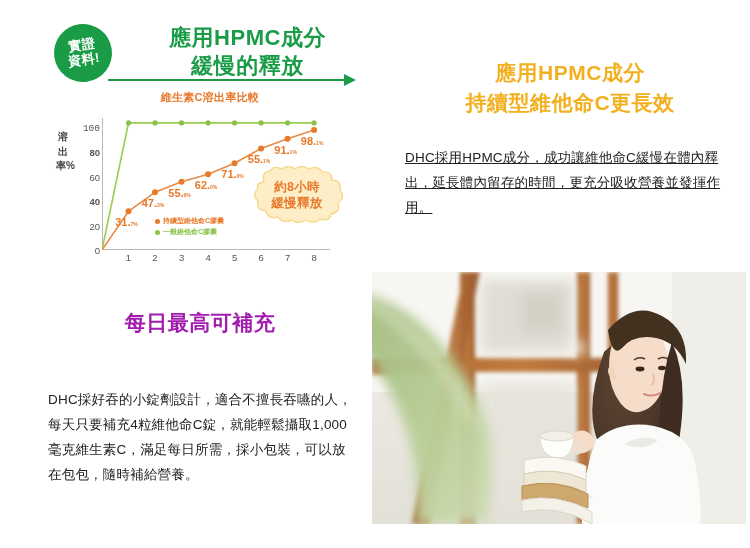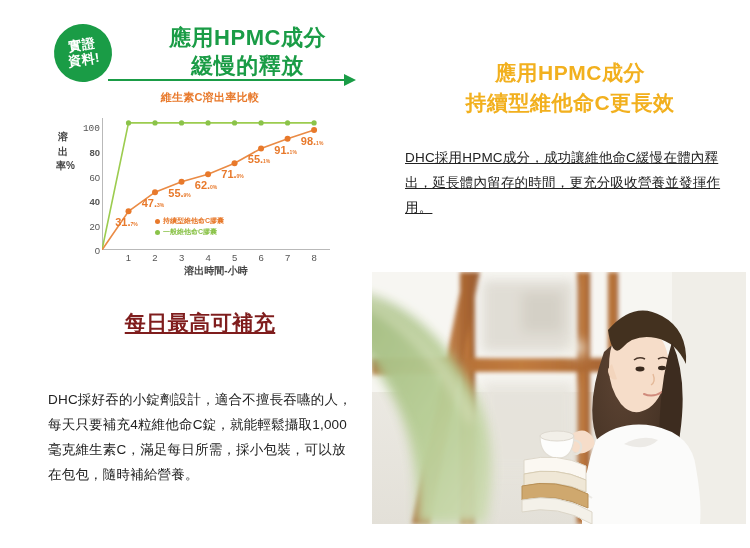--- a/index.html
+++ b/index.html
@@ -111,22 +111,22 @@
     font-size: 21px; line-height: 1.42; letter-spacing: .5px;
   }
   .body-right {
     position: absolute; left: 405px; top: 146px; width: 330px;
     color: #222; font-size: 13.5px; line-height: 1.85; letter-spacing: .2px; text-decoration: underline;
   }
 
   
   .hdr-orange2 {
     position: absolute; left: 40px; top: 308px; width: 320px;
-    text-align: center; color: #7f1d1d; font-weight: bold;
-    font-size: 21px; line-height: 1.45; letter-spacing: .5px; text-decoration: underline;
+    text-align: center; color: #a21caf; font-weight: bold;
+    font-size: 21px; line-height: 1.45; letter-spacing: .5px;
   }
   .body-left {
     position: absolute; left: 48px; top: 388px; width: 310px;
     color: #222; font-size: 13.5px; line-height: 1.85; letter-spacing: .2px;
   }
 
   
   .photo {
     position: absolute; left: 372px; top: 272px;
     width: 374px; height: 252px; overflow: hidden;
@@ -195,21 +195,20 @@
     <div class="xticks">
         <div class="xtick" style="left: 26.5116px;">1</div>
         <div class="xtick" style="left: 53.0233px;">2</div>
         <div class="xtick" style="left: 79.5349px;">3</div>
         <div class="xtick" style="left: 106.047px;">4</div>
         <div class="xtick" style="left: 132.558px;">5</div>
         <div class="xtick" style="left: 159.07px;">6</div>
         <div class="xtick" style="left: 185.581px;">7</div>
         <div class="xtick" style="left: 212.093px;">8</div>
       </div>
-    <div class="xlab">溶出時間-小時</div>
   </div>
   <div id="dlabels">
       <div class="dlabel" style="left: 126.512px; top: 216.256px;"><span class="big">31.</span><span class="pct">7%</span></div>
       <div class="dlabel" style="left: 153.023px; top: 197.189px;"><span class="big">47.</span><span class="pct">3%</span></div>
       <div class="dlabel" style="left: 179.535px; top: 186.678px;"><span class="big">55.</span><span class="pct">9%</span></div>
       <div class="dlabel" style="left: 206.047px; top: 179.222px;"><span class="big">62.</span><span class="pct">0%</span></div>
       <div class="dlabel" style="left: 232.558px; top: 168.222px;"><span class="big">71.</span><span class="pct">0%</span></div>
       <div class="dlabel" style="left: 259.07px; top: 153.433px;"><span class="big">55.</span><span class="pct">1%</span></div>
       <div class="dlabel" style="left: 285.581px; top: 143.656px;"><span class="big">91.</span><span class="pct">1%</span></div>
       <div class="dlabel" style="left: 312.093px; top: 135.1px;"><span class="big">98.</span><span class="pct">1%</span></div>
@@ -219,20 +218,31 @@
     <div class="row">
       <span class="dot" style="background:#e8792b"></span>
       <span>持續型維他命C膠囊</span>
     </div>
     <div class="row g">
       <span class="dot" style="background:#8bc34a"></span>
       <span>一般維他命C膠囊</span>
     </div>
   </div>
 
+  <div class="cloud">
+    <svg viewBox="0 0 98 58" style="position:absolute;left:0;top:0;width:98px;height:58px">
+      <path d="M16 16 Q13 6 22 5 Q26 -1 34 3 Q40 -2 47 3 Q54 -2 61 3 Q70 -1 74 6 Q84 5 84 14
+               Q94 15 92 24 Q98 31 90 37 Q93 46 83 48 Q82 56 72 53 Q66 59 58 54 Q50 59 43 54
+               Q35 58 30 51 Q20 54 18 45 Q8 44 10 35 Q3 29 10 23 Q7 17 16 16 Z" fill="#fdeec8" stroke="#f6d98c" stroke-width="1.4"></path>
+    </svg>
+    <div class="cloud-text">
+      <div>約8小時</div>
+      <div>緩慢釋放</div>
+    </div>
+  </div>
 
   <div class="hdr-orange">
     <div>應用HPMC成分</div>
     <div>持續型維他命C更長效</div>
   </div>
   <div class="body-right">DHC採用HPMC成分，成功讓維他命C緩慢在體內釋出，延長體內留存的時間，更充分吸收營養並發揮作用。</div>
 
   <div class="hdr-orange2">
     <div>每日最高可補充</div>
   </div>

